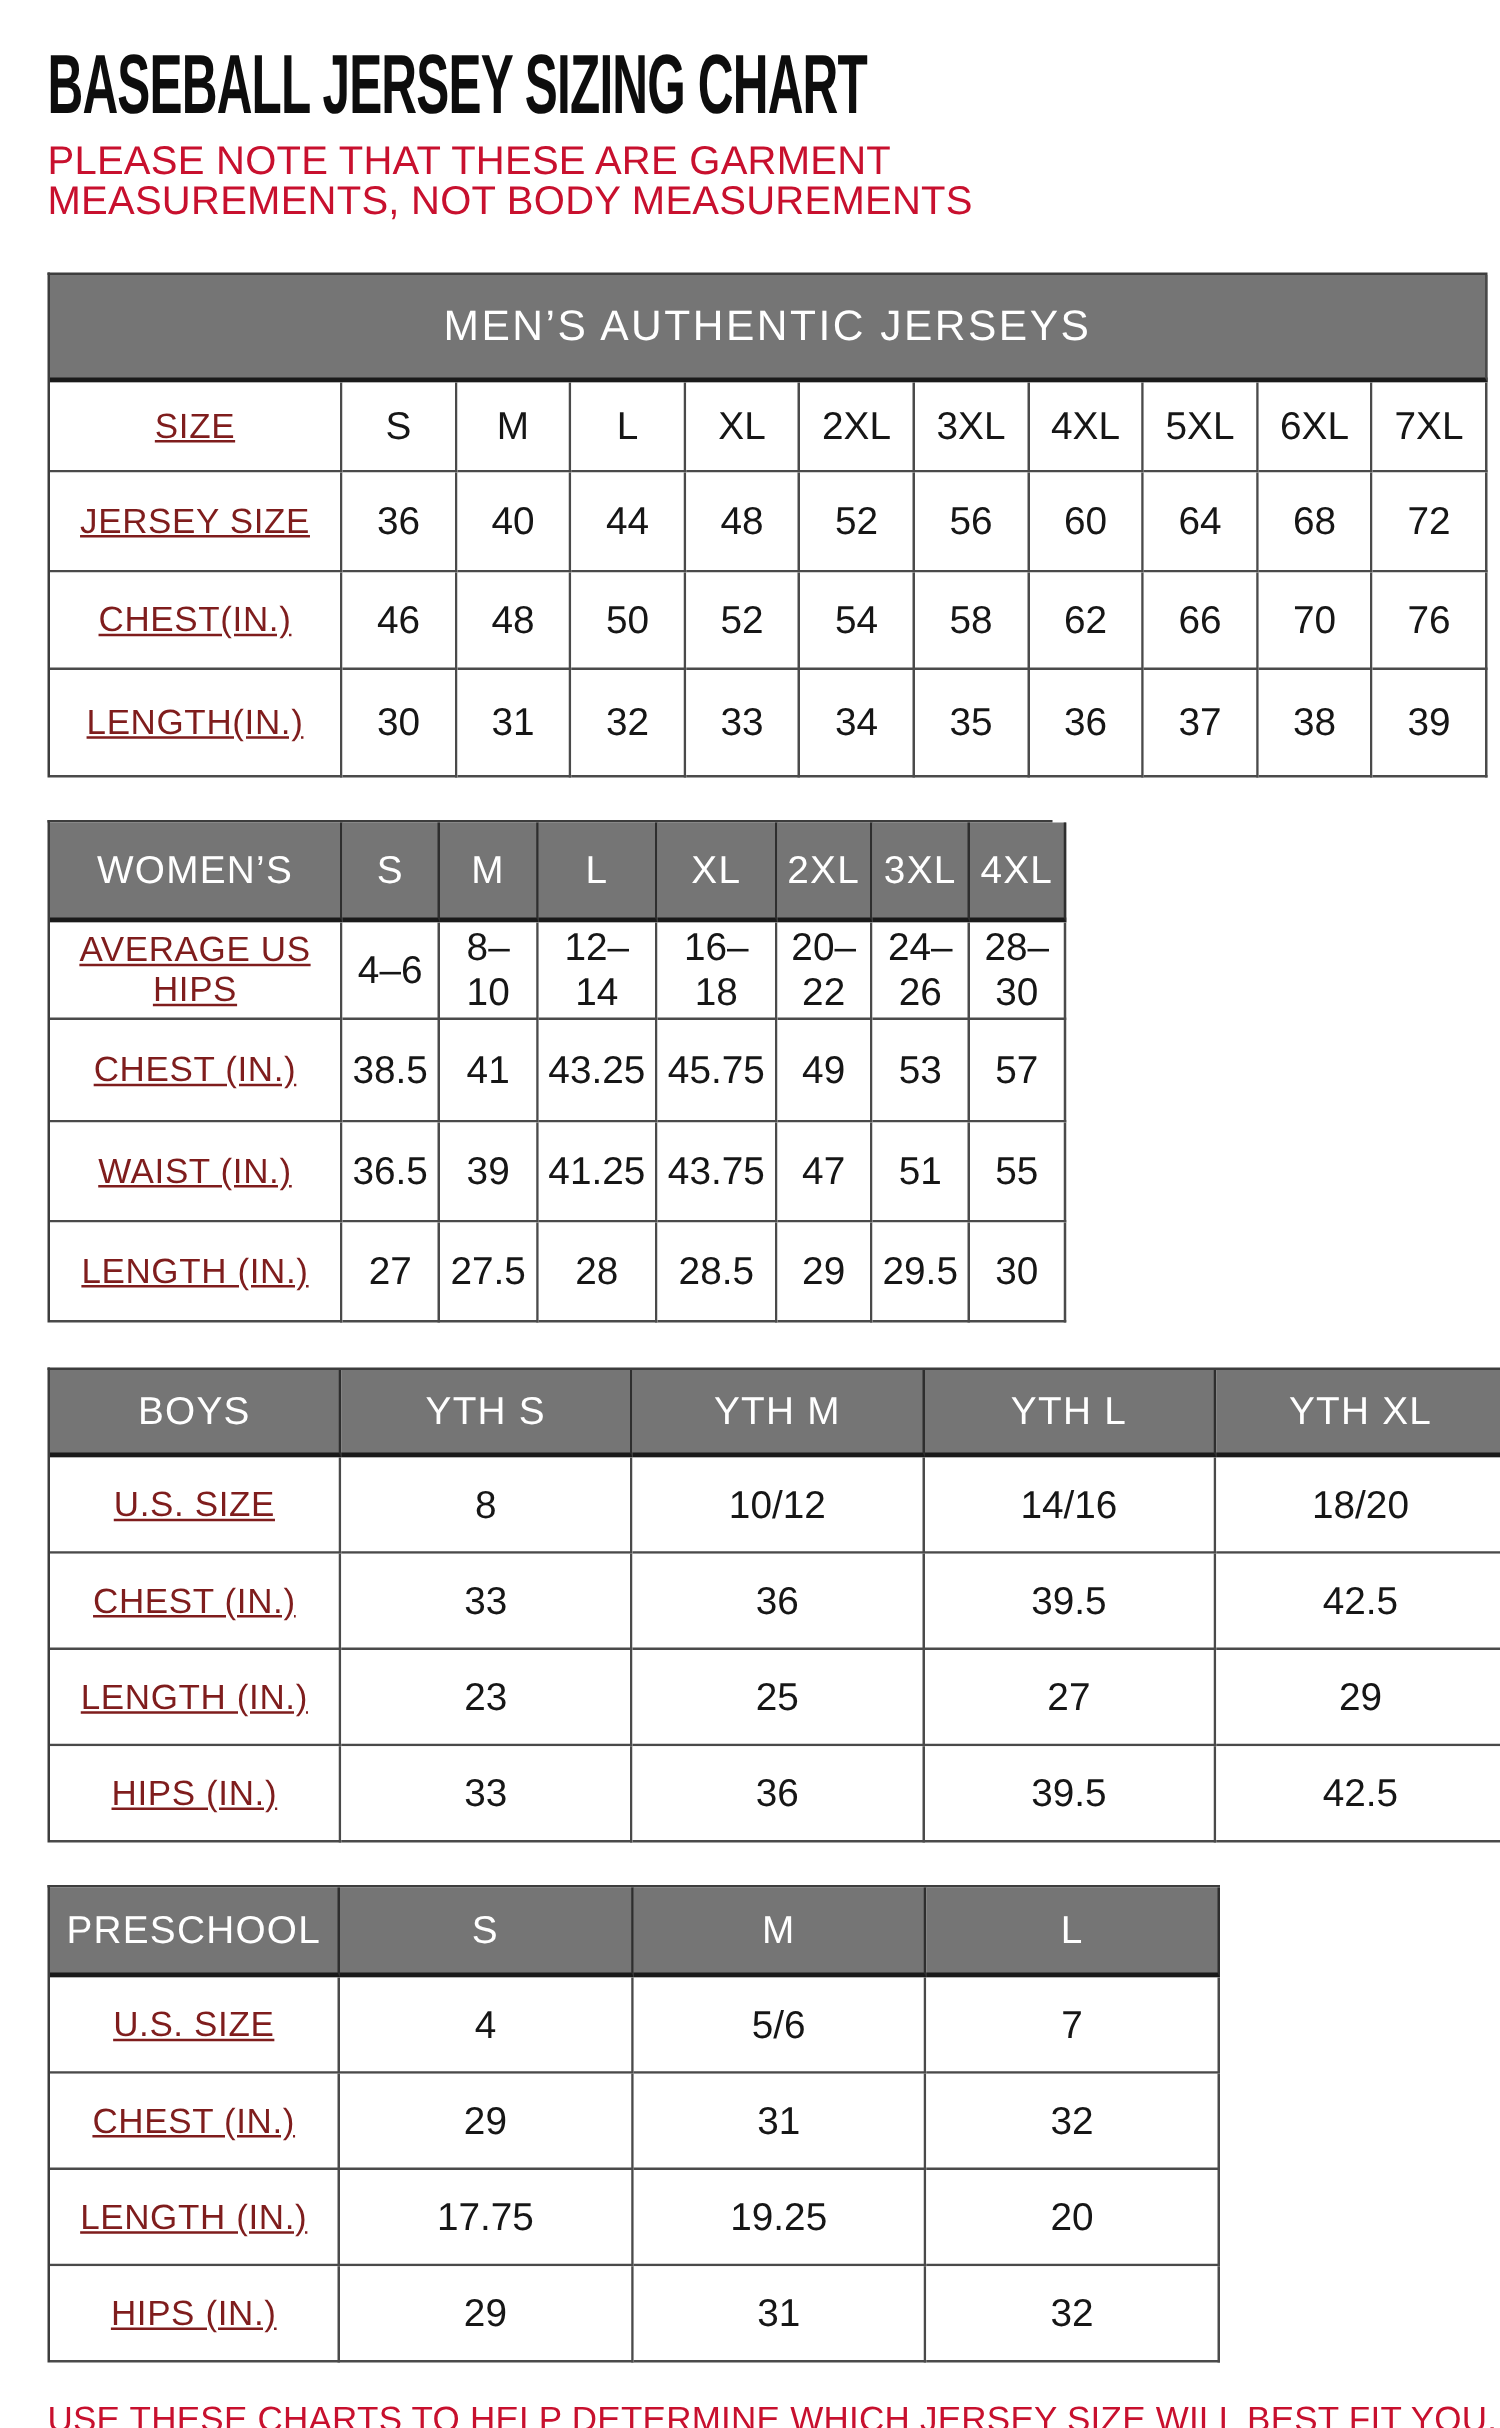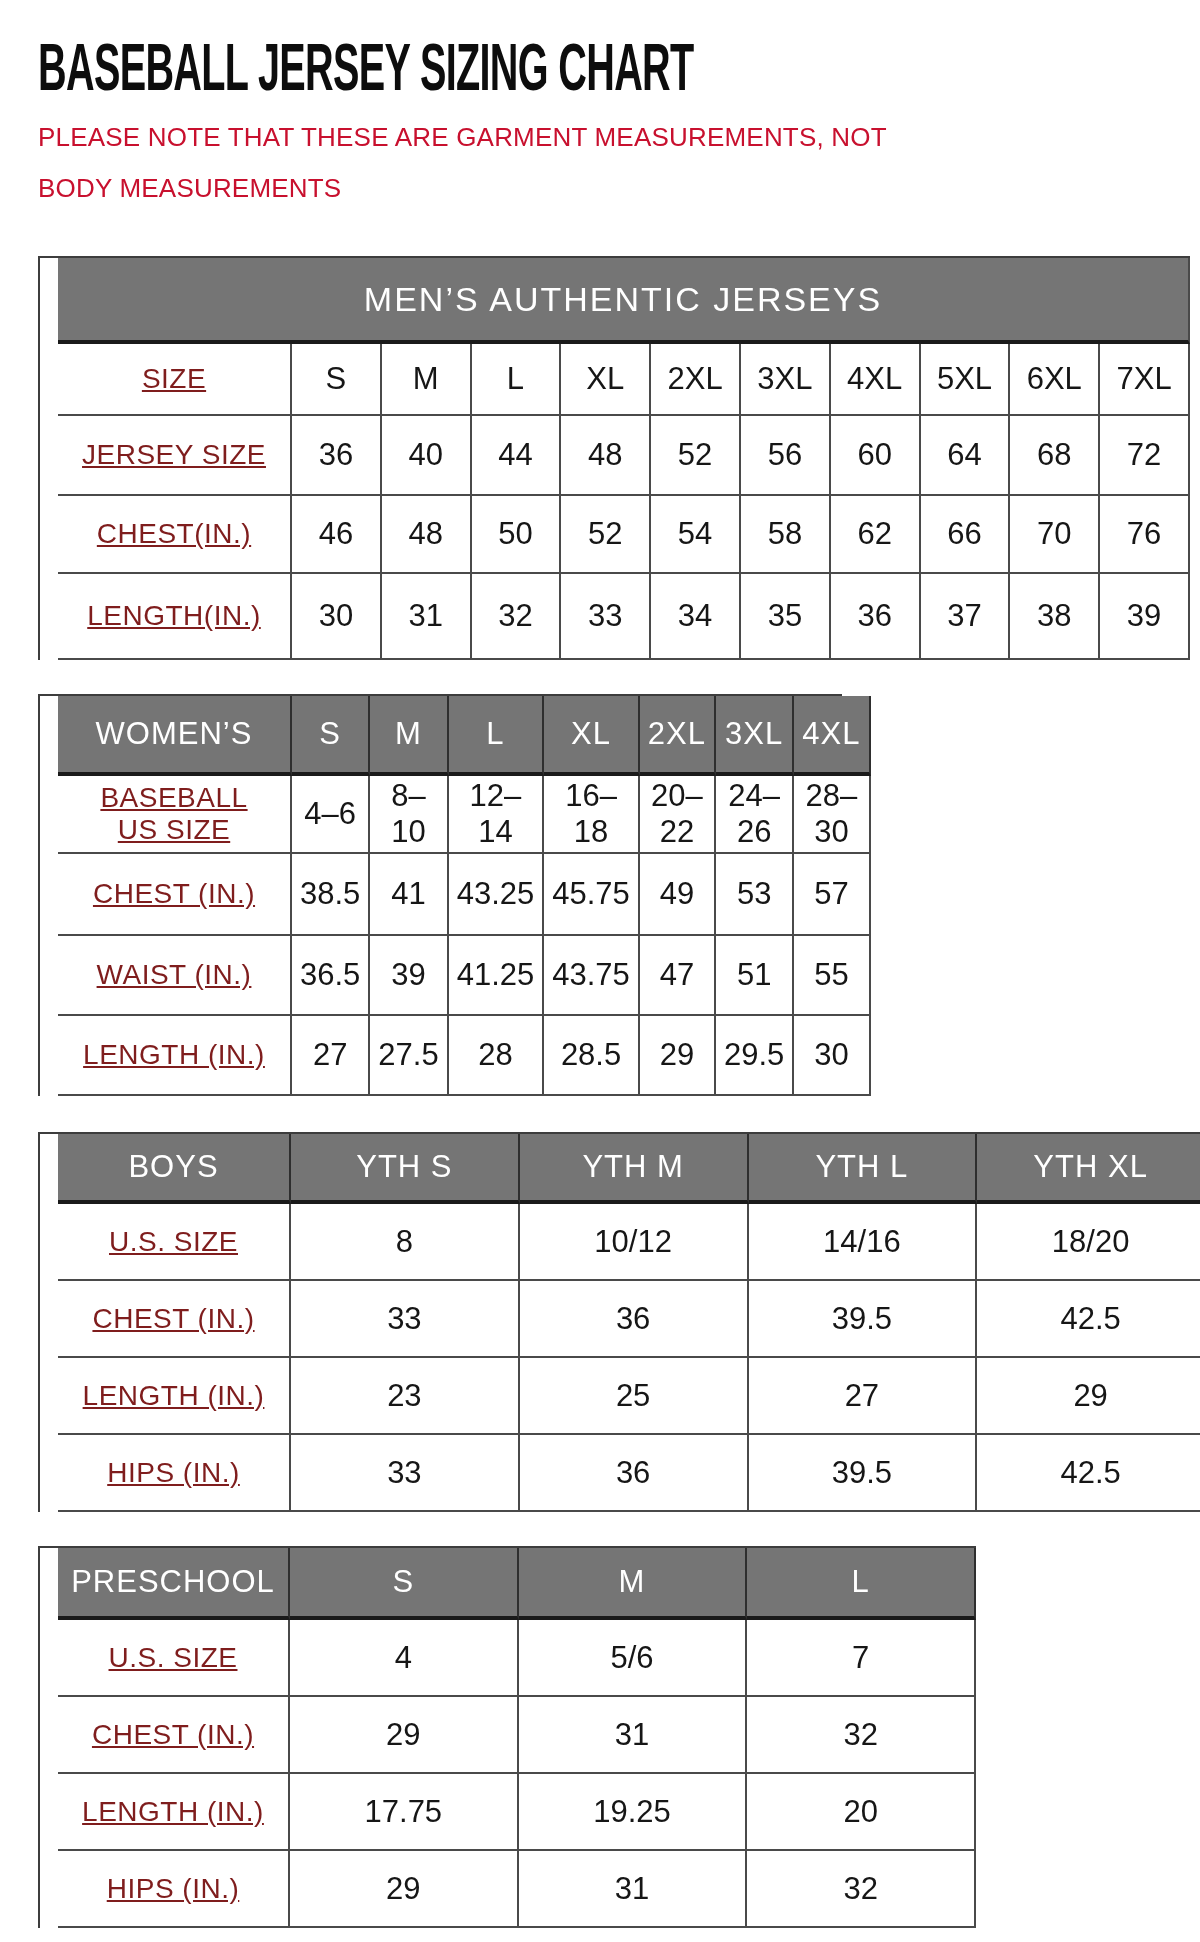--- a/index.html
+++ b/index.html
@@ -20,33 +20,32 @@
     letter-spacing: -1px;
     display: inline-block;
     transform: scale(0.66, 1.12);
     transform-origin: left top;
     white-space: nowrap;
     margin-top: 10px;
   }
   .note {
     margin-top: 18px;
     max-width: 910px;
-    font-size: 26px;
-    line-height: 51px;
+    font-size: 32px;
+    line-height: 32px;
     color: #c8102e;
     letter-spacing: 0.2px;
   }
 
   
   .size-table {
     display: grid;
     border-top: 2px solid #3d3d3d;
     border-left: 2px solid #3d3d3d;
     background: #ffffff;
-    padding-left: 18px;
   }
   .size-table .cell {
     display: flex;
     align-items: center;
     justify-content: center;
     text-align: center;
     border-right: 2px solid #4a4a4a;
     border-bottom: 2px solid #4a4a4a;
     padding: 2px 8px;
     background: #ffffff;
@@ -177,21 +176,21 @@
 
 <div id="womens-table" class="size-table">
     <div class="cell th">WOMEN’S</div>
     <div class="cell th">S</div>
     <div class="cell th">M</div>
     <div class="cell th">L</div>
     <div class="cell th">XL</div>
     <div class="cell th">2XL</div>
     <div class="cell th">3XL</div>
     <div class="cell th">4XL</div>
-    <div class="cell row-label">BASEBALL US SIZE</div>
+    <div class="cell row-label">AVERAGE US HIPS</div>
     <div class="cell val">4–6</div>
     <div class="cell val">8–10</div>
     <div class="cell val">12–14</div>
     <div class="cell val">16–18</div>
     <div class="cell val">20–22</div>
     <div class="cell val">24–26</div>
     <div class="cell val">28–30</div>
     <div class="cell row-label">CHEST (IN.)</div>
     <div class="cell val">38.5</div>
     <div class="cell val">41</div>

